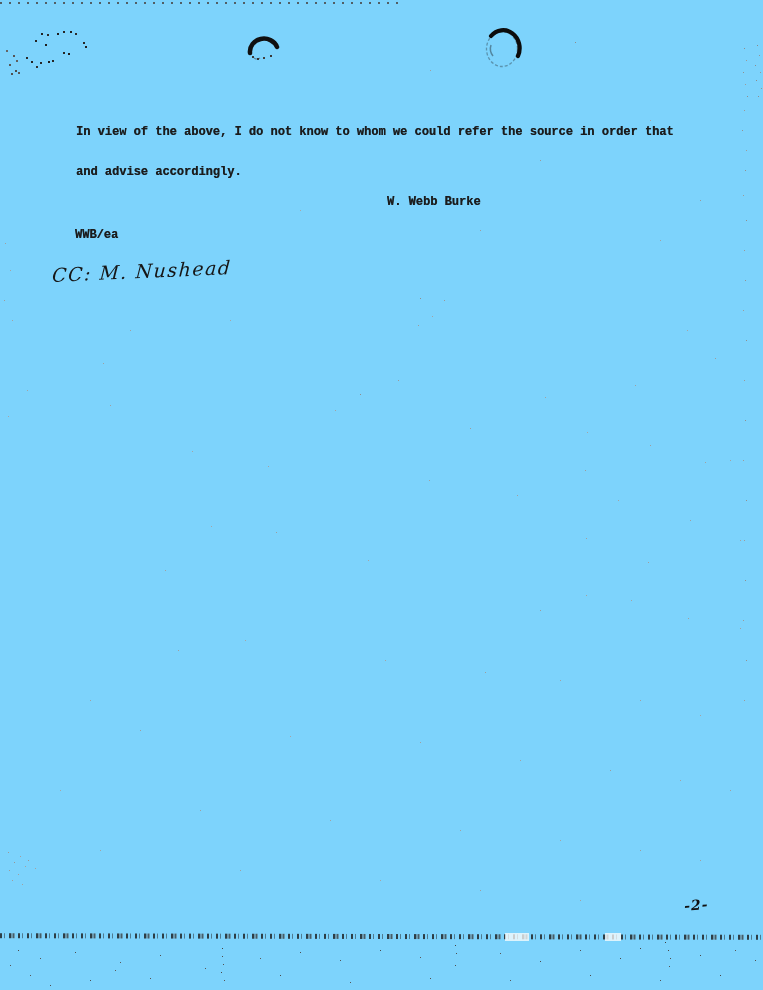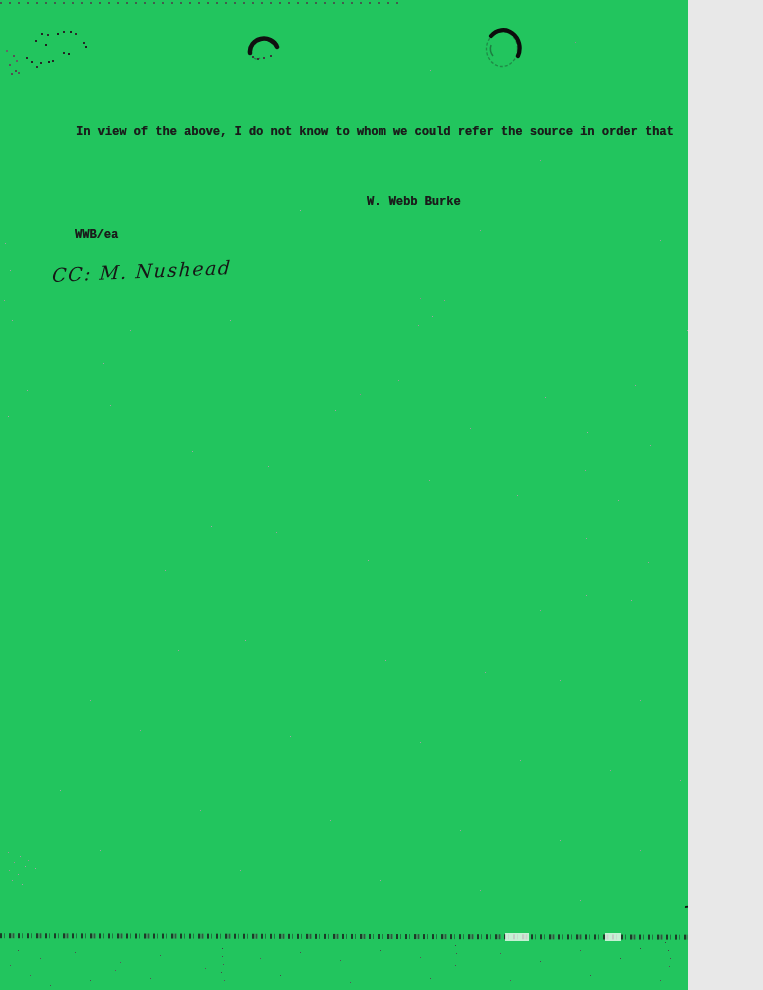--- a/index.html
+++ b/index.html
@@ -1,34 +1,34 @@
 <!DOCTYPE html>
 <html><head>
 <meta charset="utf-8">
 <style>
   html, body { margin: 0; padding: 0; background: #e8e8e8; }
   .page {
     position: relative;
-    width: 688px;
+    width: 763px;
     height: 990px;
-    background: #22c55e;
+    background: #7dd3fc;
     overflow: hidden;
     font-family: "Liberation Mono", monospace;
   }
   
   .typed {
     position: absolute;
     color: #1b1b1b;
     font: 700 12px/13.35px "Liberation Mono", monospace;
     letter-spacing: 0px;
     white-space: pre;
     text-shadow: 0.3px 0 0 rgba(20,20,20,0.75);
   }
   .body-block { left: 76px; top: 99px; }
-  .signature  { left: 367px; top: 196px; text-align: center; }
+  .signature  { left: 387px; top: 196px; text-align: center; }
   .initials   { left: 75px;  top: 229px; }
   
   .handwriting {
     position: absolute;
     left: 52px; top: 259px;
     color: #161616;
     font: italic 19px/24px "DejaVu Serif", serif;
     letter-spacing: 1.5px;
     transform: rotate(-2.5deg) skewX(-6deg);
     white-space: pre;
@@ -137,20 +137,21 @@
   <svg class="hole-svg hole-2" width="46" height="50">
     <ellipse cx="19" cy="24" rx="15.5" ry="17.5" fill="none" stroke="rgba(30,30,30,.35)" stroke-width="1.3" stroke-dasharray="3 2"></ellipse>
     <path d="M 8 11 A 16.5 18 0 0 1 35 31" fill="none" stroke="#0c0c0c" stroke-width="4.2" stroke-linecap="round"></path>
     <path d="M 8 20 q -2 6 2 11" fill="none" stroke="rgba(20,20,20,.4)" stroke-width="1.5"></path>
   </svg>
 
   <div class="dots dots-smudge"></div>
 
   <div class="typed body-block">
     <div>In view of the above, I do not know to whom we could refer the source in order that</div>
+    <div>and advise accordingly.</div>
   </div>
 
   <div class="typed signature">W. Webb Burke</div>
 
   <div class="typed initials">WWB/ea</div>
 
   <div class="handwriting">CC: M. Nushead</div>
 
   <div class="page-num">-2-</div>
 

